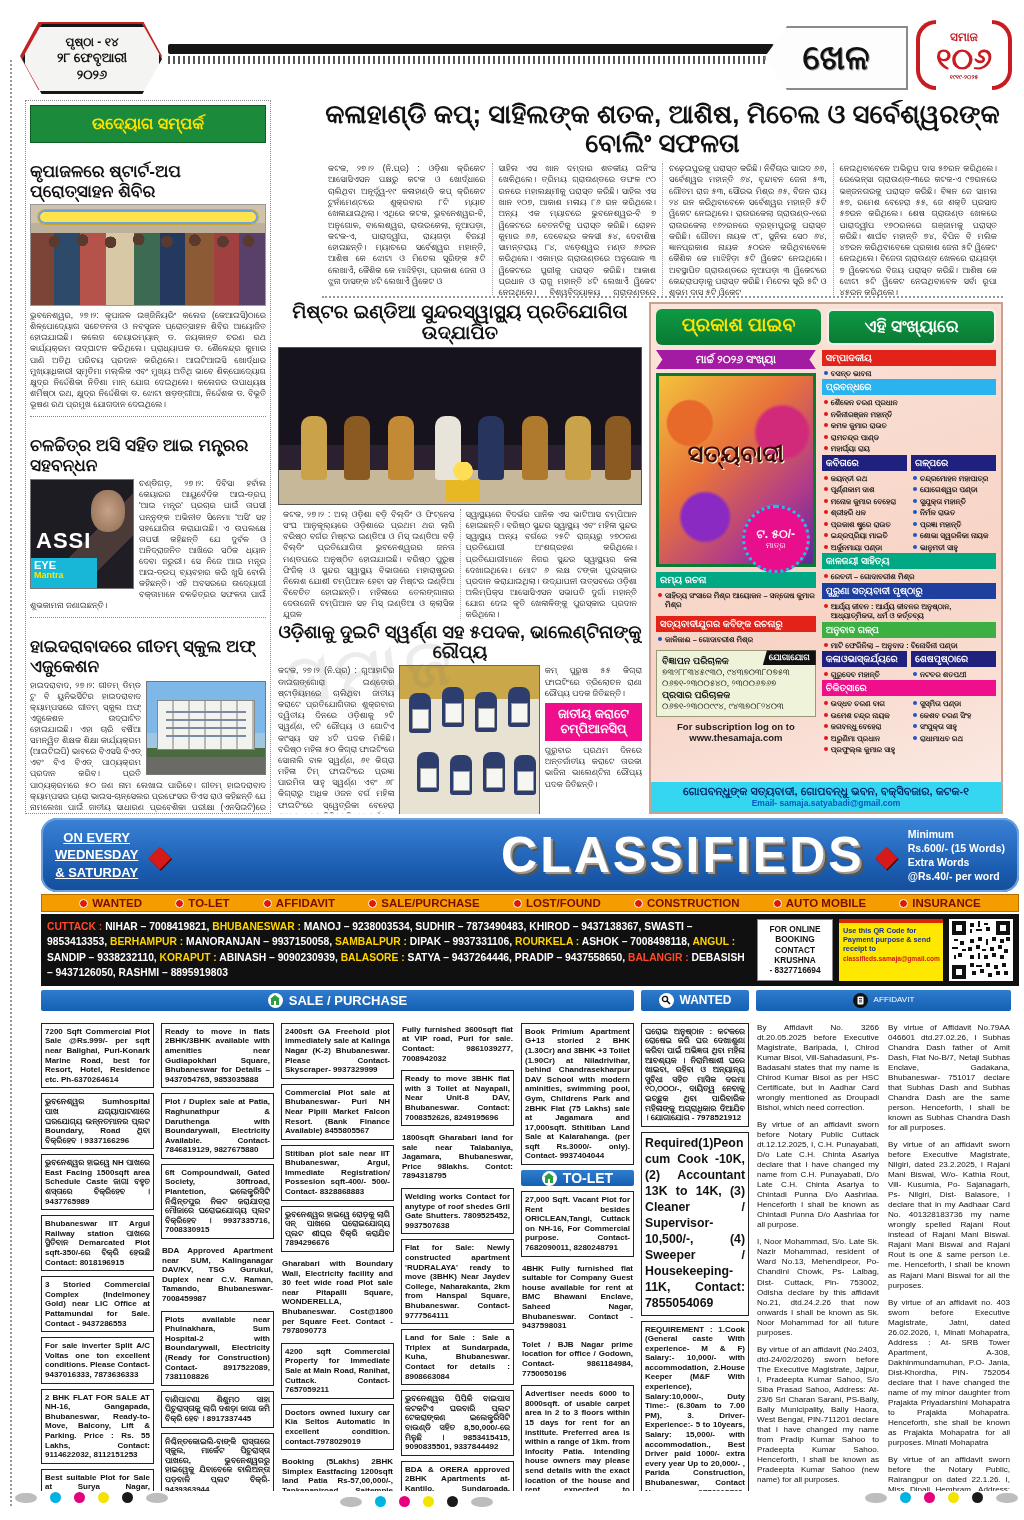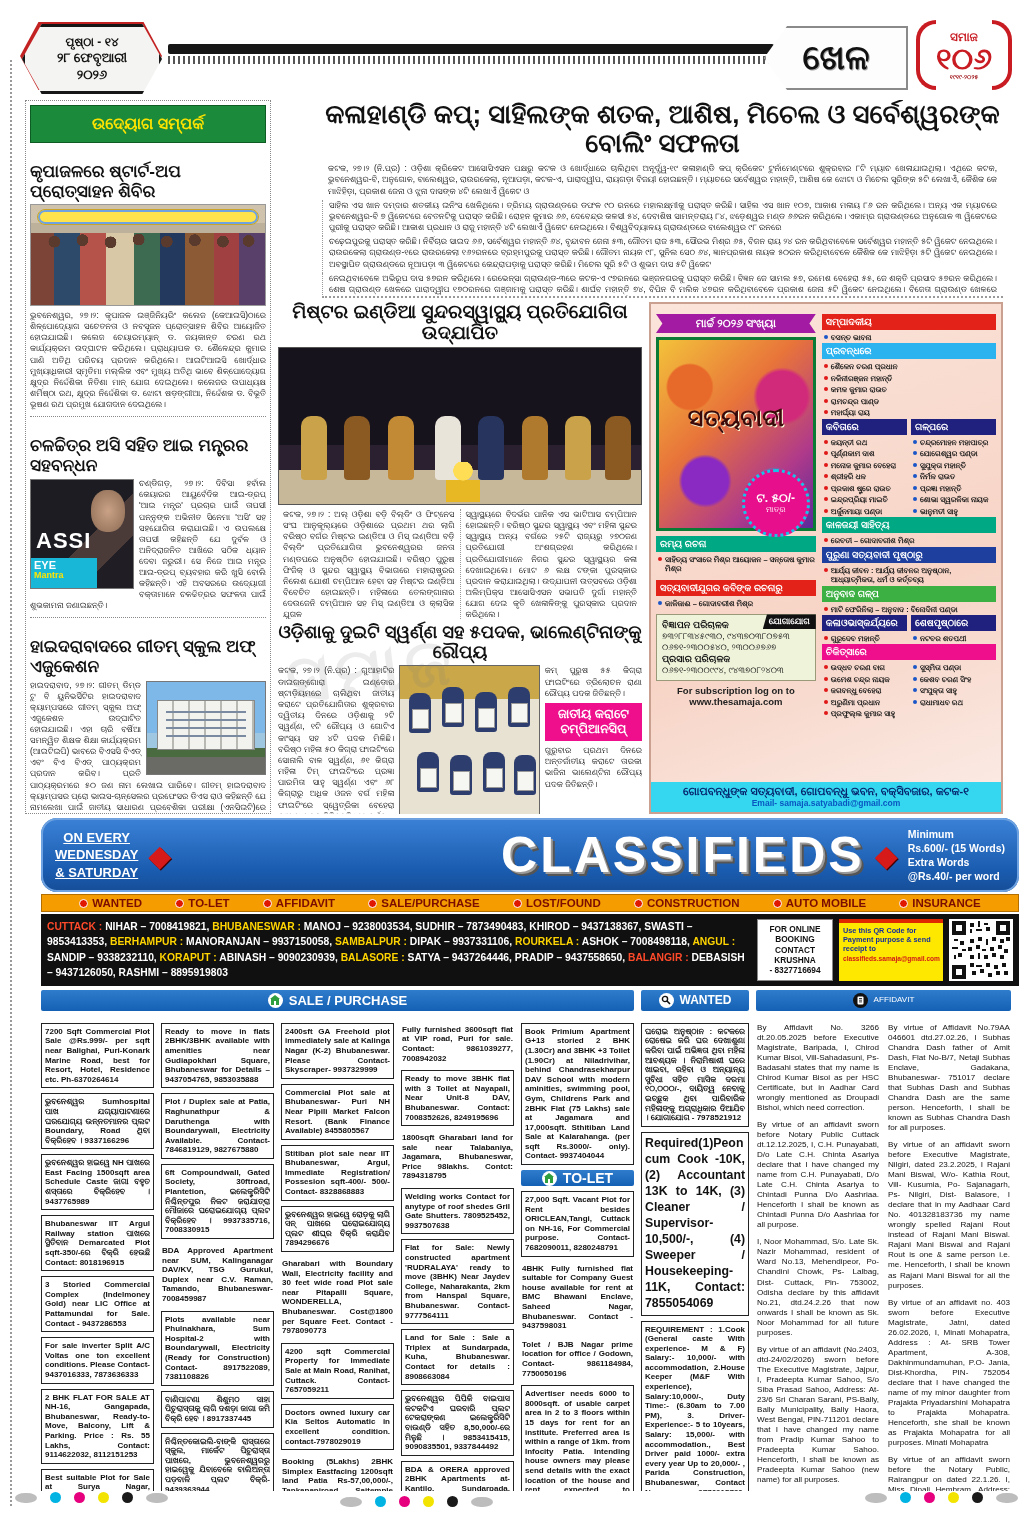--- a/index.html
+++ b/index.html
@@ -60,21 +60,21 @@
           font-weight:bold;font-size:11px;line-height:1;padding:2px 3px;}
   .poster .eye em{display:block;font-size:9px;font-style:normal;color:#ffe400;}
   .bldg{float:right;width:118px;height:92px;margin:1px 0 2px 5px;border:1px solid #777;position:relative;overflow:hidden;
         background:linear-gradient(180deg,#7db8e8 0 55%,#9fc7e2 55% 72%,#496b3f 72% 82%,#6b6b66 82%);}
   .bldg .b{position:absolute;left:10px;right:10px;top:18px;height:48px;
         background:repeating-linear-gradient(90deg,#f2f2ee 0 14px,#b9b9b4 14px 16px),#f2f2ee;border:1px solid #888;}
   .bldg .b::after{content:'';position:absolute;inset:6px 8px;background:repeating-linear-gradient(0deg,transparent 0 6px,#7a8aa0 6px 8px);}
   
   .lead{grid-area:lead;overflow:hidden;border-bottom:2px dotted #999;padding-bottom:2px;margin-left:44px;}
   .lead h1{margin:0 0 6px;font-size:26px;line-height:1.1;text-align:center;font-weight:bold;}
-  .leadcols{display:flex;height:146px;overflow:hidden;flex-direction:column;}
+  .leadcols{display:flex;height:146px;overflow:hidden;}
   .leadcols .c{flex:1;padding:0 6px;font-size:8.3px;line-height:1.36;text-align:justify;overflow:hidden;}
   .leadcols .c + .c{border-left:1px dotted #999;}
   
   .mid{grid-area:mid;overflow:hidden;position:relative;}
   .mid h2{margin:0 0 3px;font-size:19px;font-weight:bold;text-align:center;line-height:1.1;}
   .stage{height:156px;border:1px solid #555;position:relative;overflow:hidden;
      background:linear-gradient(180deg,#17131c 0 62%,#2a2030 62% 78%,#c8b89a 78%);}
   .stage i{position:absolute;bottom:24px;width:26px;height:64px;border-radius:10px 10px 4px 4px;background:#b07a2e;}
   .stage i:nth-child(1){left:6%;background:#caa24a;}
   .stage i:nth-child(2){left:18%;background:#8a5a22;}
@@ -290,20 +290,24 @@
           <div>କମ୍ ପୁରୁଷ ୫୫ କିଗ୍ରା ଫାଇଟିଂରେ ତ୍ରିଲୋଚନ ରାଣା ରୌପ୍ୟ ପଦକ ଜିତିଛନ୍ତି।</div>
           <div class="kbox">ଜାତୀୟ କରାଟେ ଚମ୍ପିଆନସିପ୍</div>
           <div>ଗୁରୁବାର ପ୍ରଥମ ଦିନରେ ଅନ୍ତର୍ଜାତୀୟ କରାଟେ ତାରକା ଭାଜିନା ଭାଲେଣ୍ଟିନା ରୌପ୍ୟ ପଦକ ଜିତିଛନ୍ତି।</div>
         </div>
       </div>
 
       <div class="wmark">ସମାଜ</div>
     </div>
 
     <div class="mag">
+      <div class="magtop">
+        <div class="pubban">ପ୍ରକାଶ ପାଇବ</div>
+        <div class="issban">ଏହି ସଂଖ୍ୟାରେ</div>
+      </div>
       <div class="magbody">
         <div class="magL">
           <div class="ribbon">ମାର୍ଚ୍ଚ ୨୦୨୬ ସଂଖ୍ୟା</div>
           <div class="coverwrap">
             <div class="cover">
               <div class="t">ସତ୍ୟବାଦୀ</div>
             </div>
             <div class="pricedot">
               <span class="p1">ଟ. ୫୦/-</span>
               <span class="p2">ମାତ୍ର</span>

